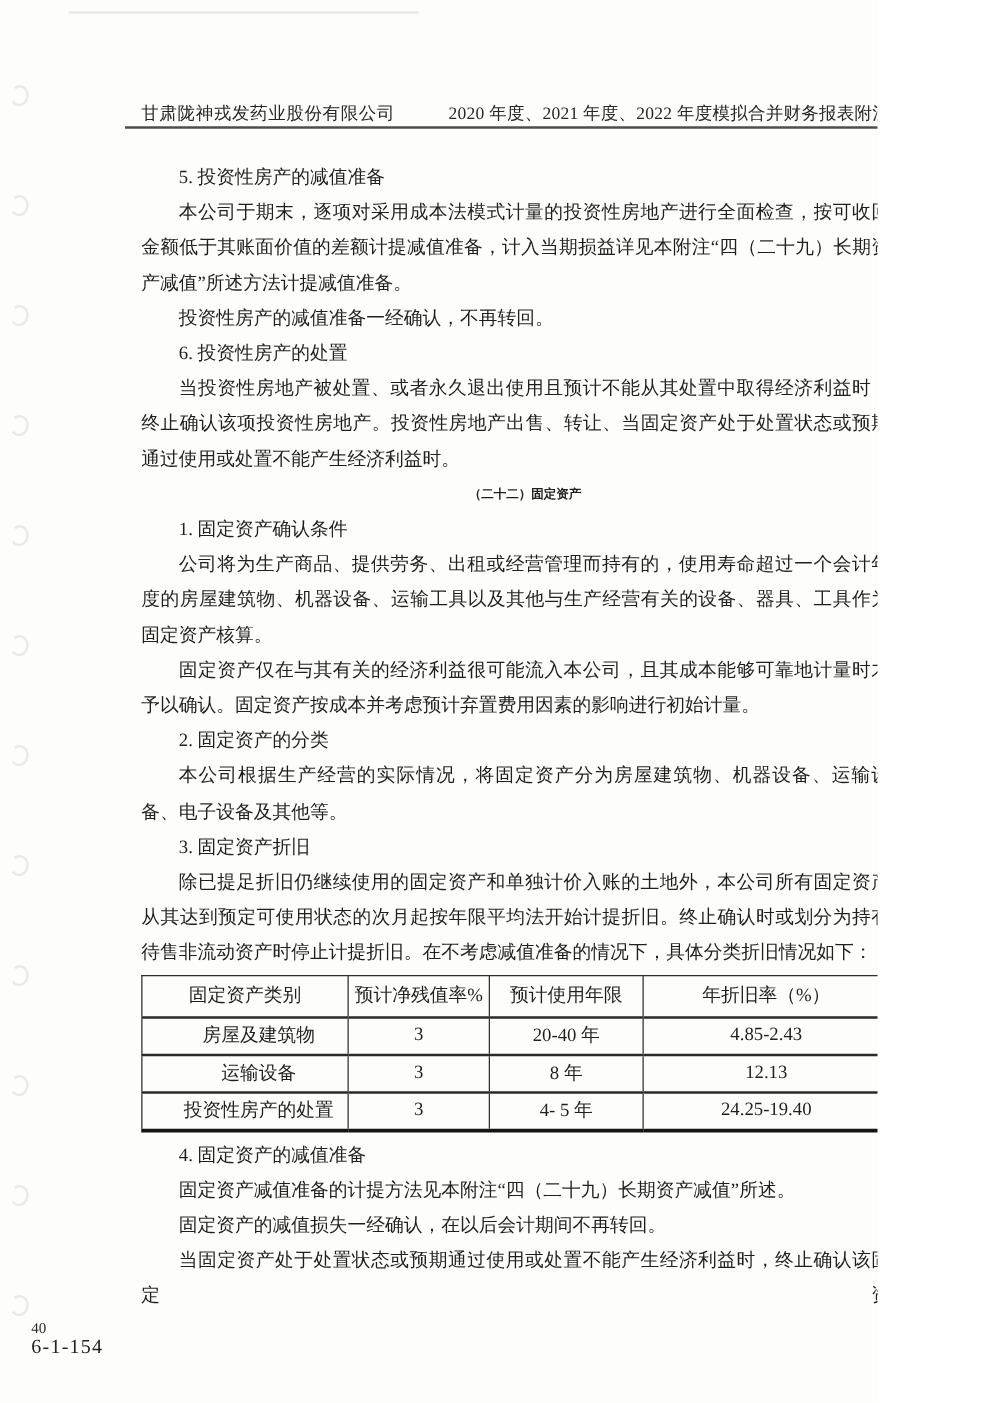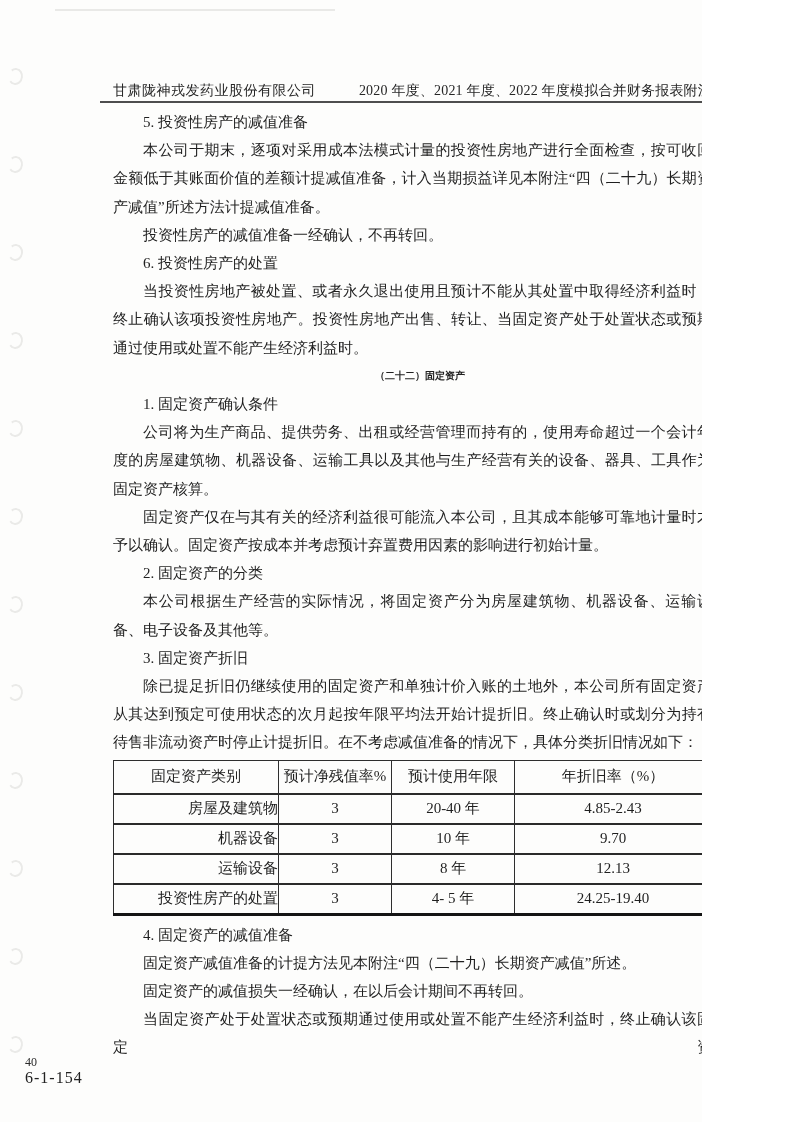--- a/index.html
+++ b/index.html
@@ -26,21 +26,21 @@
     position:absolute; top:82px; left:113px; width:599px;
     display:flex; justify-content:space-between; align-items:flex-end;
   }
   .company { font-size:14px; letter-spacing:0.5px; color:#262626; }
   .report-title { font-size:14px; letter-spacing:0.2px; color:#262626; }
   .header-rule {
     position:absolute; top:101px; left:100px; width:613px;
     border-top:2px solid #4e4e4e;
   }
   .content {
-    position:absolute; top:108px; left:113px; width:599px;
+    position:absolute; top:128px; left:113px; width:599px;
     font-size:15px; line-height:28.2px;
     text-align:justify;
   }
   .content p { margin:0; padding:0; }
   .h   { text-indent:2em; text-align:left; }
   .hb  { text-indent:1.5em; font-weight:bold; text-align:center;
          font-family:"Liberation Sans","DejaVu Sans",sans-serif; font-size:10px; }
   .p   { text-indent:2em; }
   .jlast { text-align-last:justify; }
   table.dep {
@@ -48,21 +48,21 @@
     font-size:15px; line-height:normal; margin:3px 0 5px 0;
     text-align:center;
   }
   table.dep th, table.dep td {
     border:1.5px solid #2e2e2e;
     font-weight:normal; padding:0;
   }
   table.dep th { height:32px; border-bottom:2.5px solid #2a2a2a; }
   table.dep td { height:28px; border-bottom:2px solid #2a2a2a; }
   table.dep tr:last-child td { border-bottom:3.5px solid #141414; }
-  table.dep .cat { text-align:right; padding-left:22px; }
+  table.dep .cat { text-align:center; padding-left:22px; }
   col.c1 { width:165px; } col.c2 { width:113px; } col.c3 { width:123px; }
   .footer {
     position:absolute; top:1056px; left:0; width:793px;
     text-align:left; line-height:1;
   }
   .footer-inner { transform:translateX(25px); }
   .pgnum  { font-size:12px; color:#2a2a2a; margin-bottom:2px; }
   .doccode{ font-size:16px; letter-spacing:1px; color:#222; }
 </style>
 </head>
@@ -123,26 +123,20 @@
         </tr>
       </thead>
       <tbody>
         <tr>
           <td class="cat">房屋及建筑物</td>
           <td>3</td>
           <td>20-40 年</td>
           <td>4.85-2.43</td>
         </tr>
         <tr>
-          <td class="cat">机器设备</td>
-          <td>3</td>
-          <td>10 年</td>
-          <td>9.70</td>
-        </tr>
-        <tr>
           <td class="cat">运输设备</td>
           <td>3</td>
           <td>8 年</td>
           <td>12.13</td>
         </tr>
         <tr>
           <td class="cat">投资性房产的处置</td>
           <td>3</td>
           <td>4- 5 年</td>
           <td>24.25-19.40</td>

